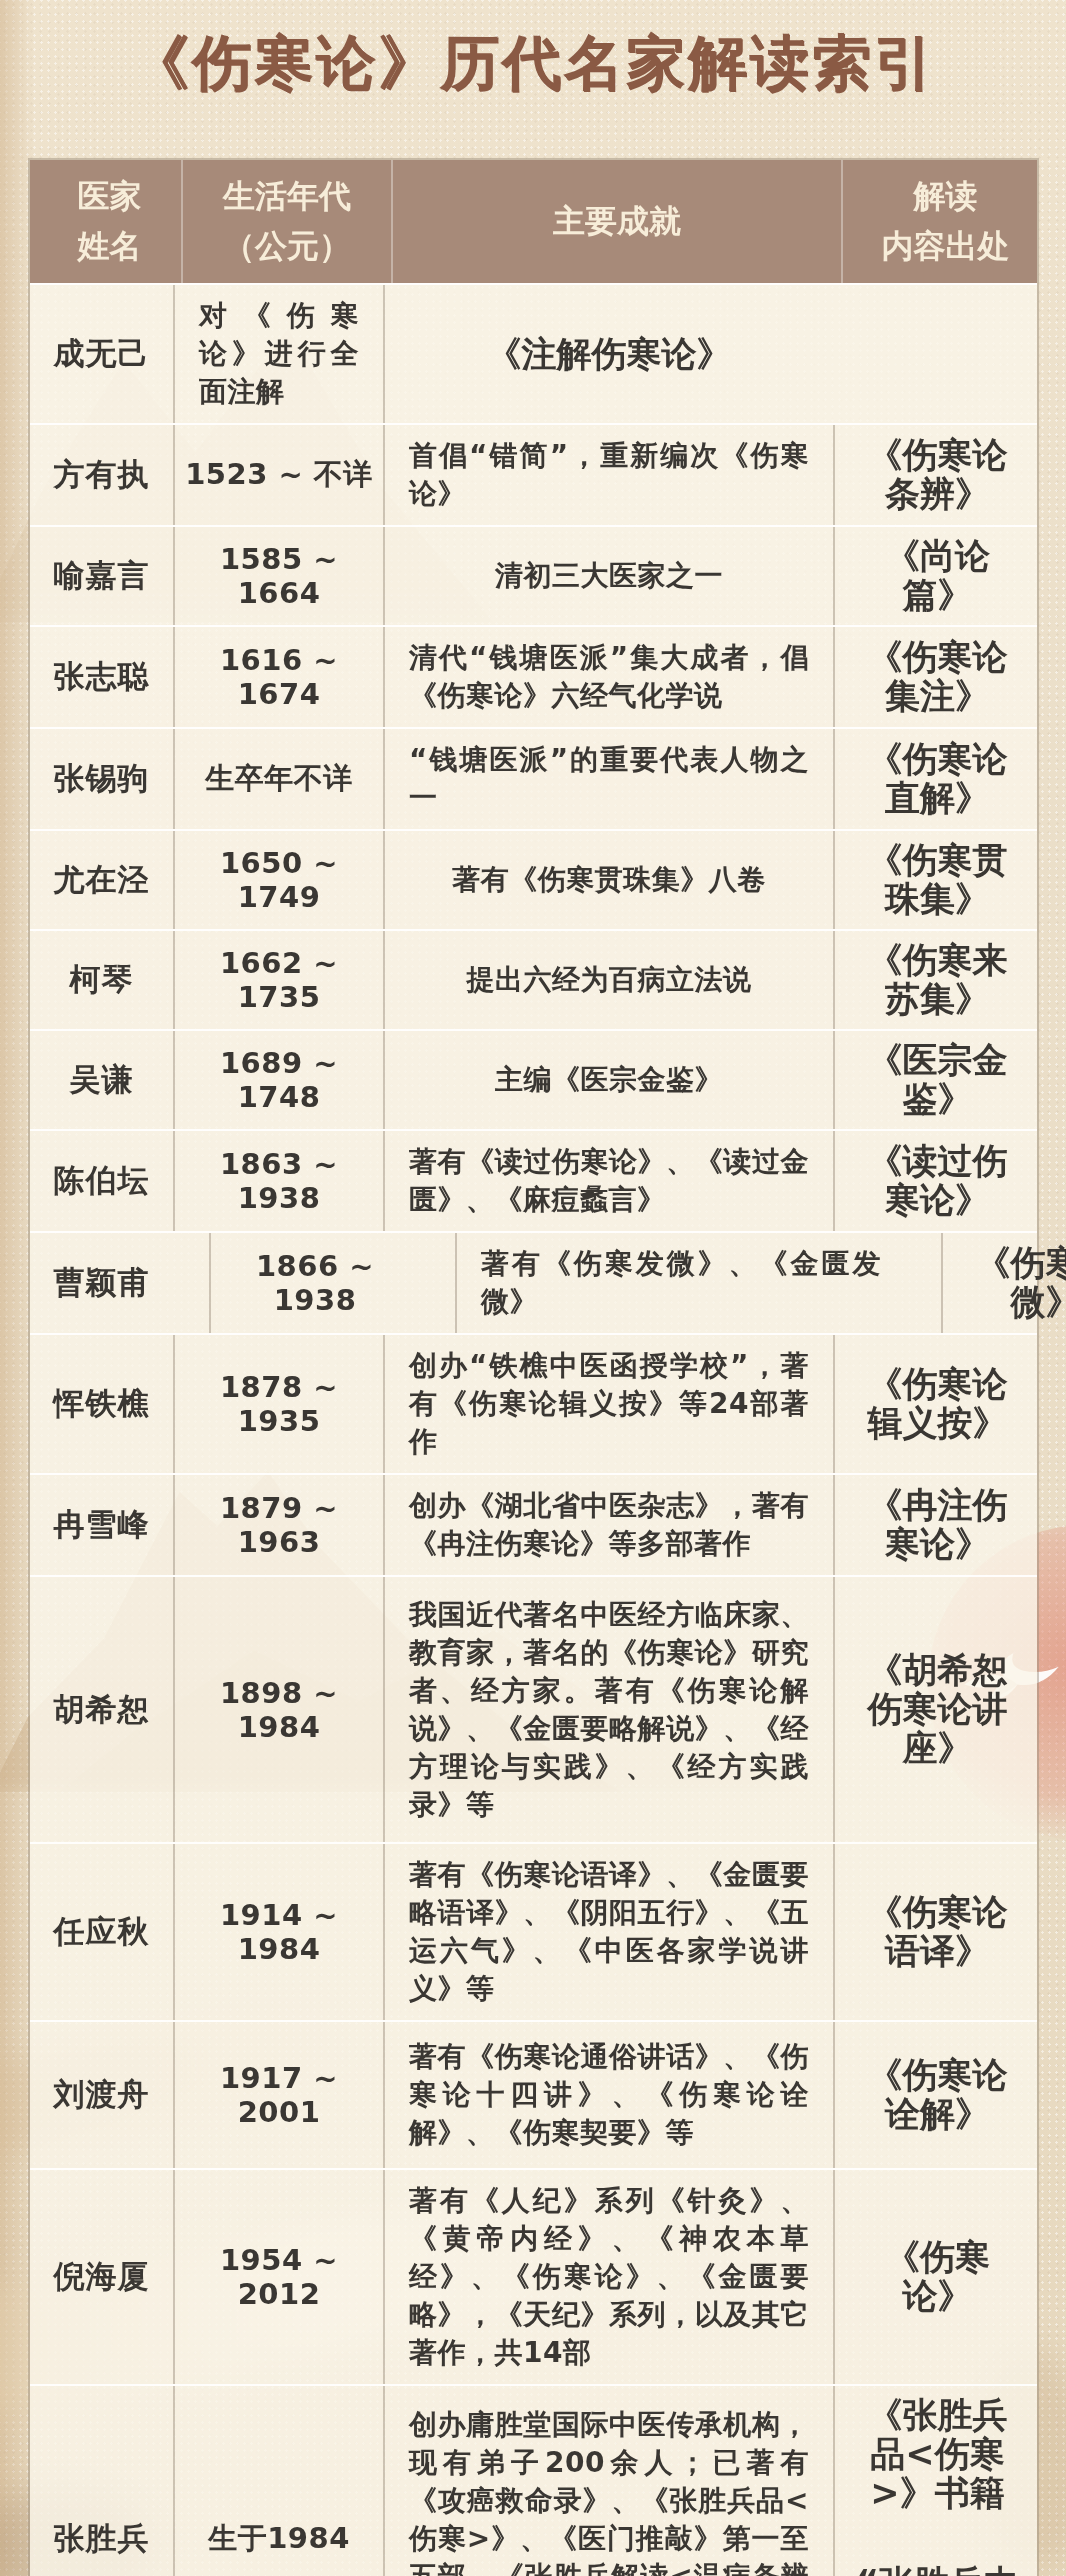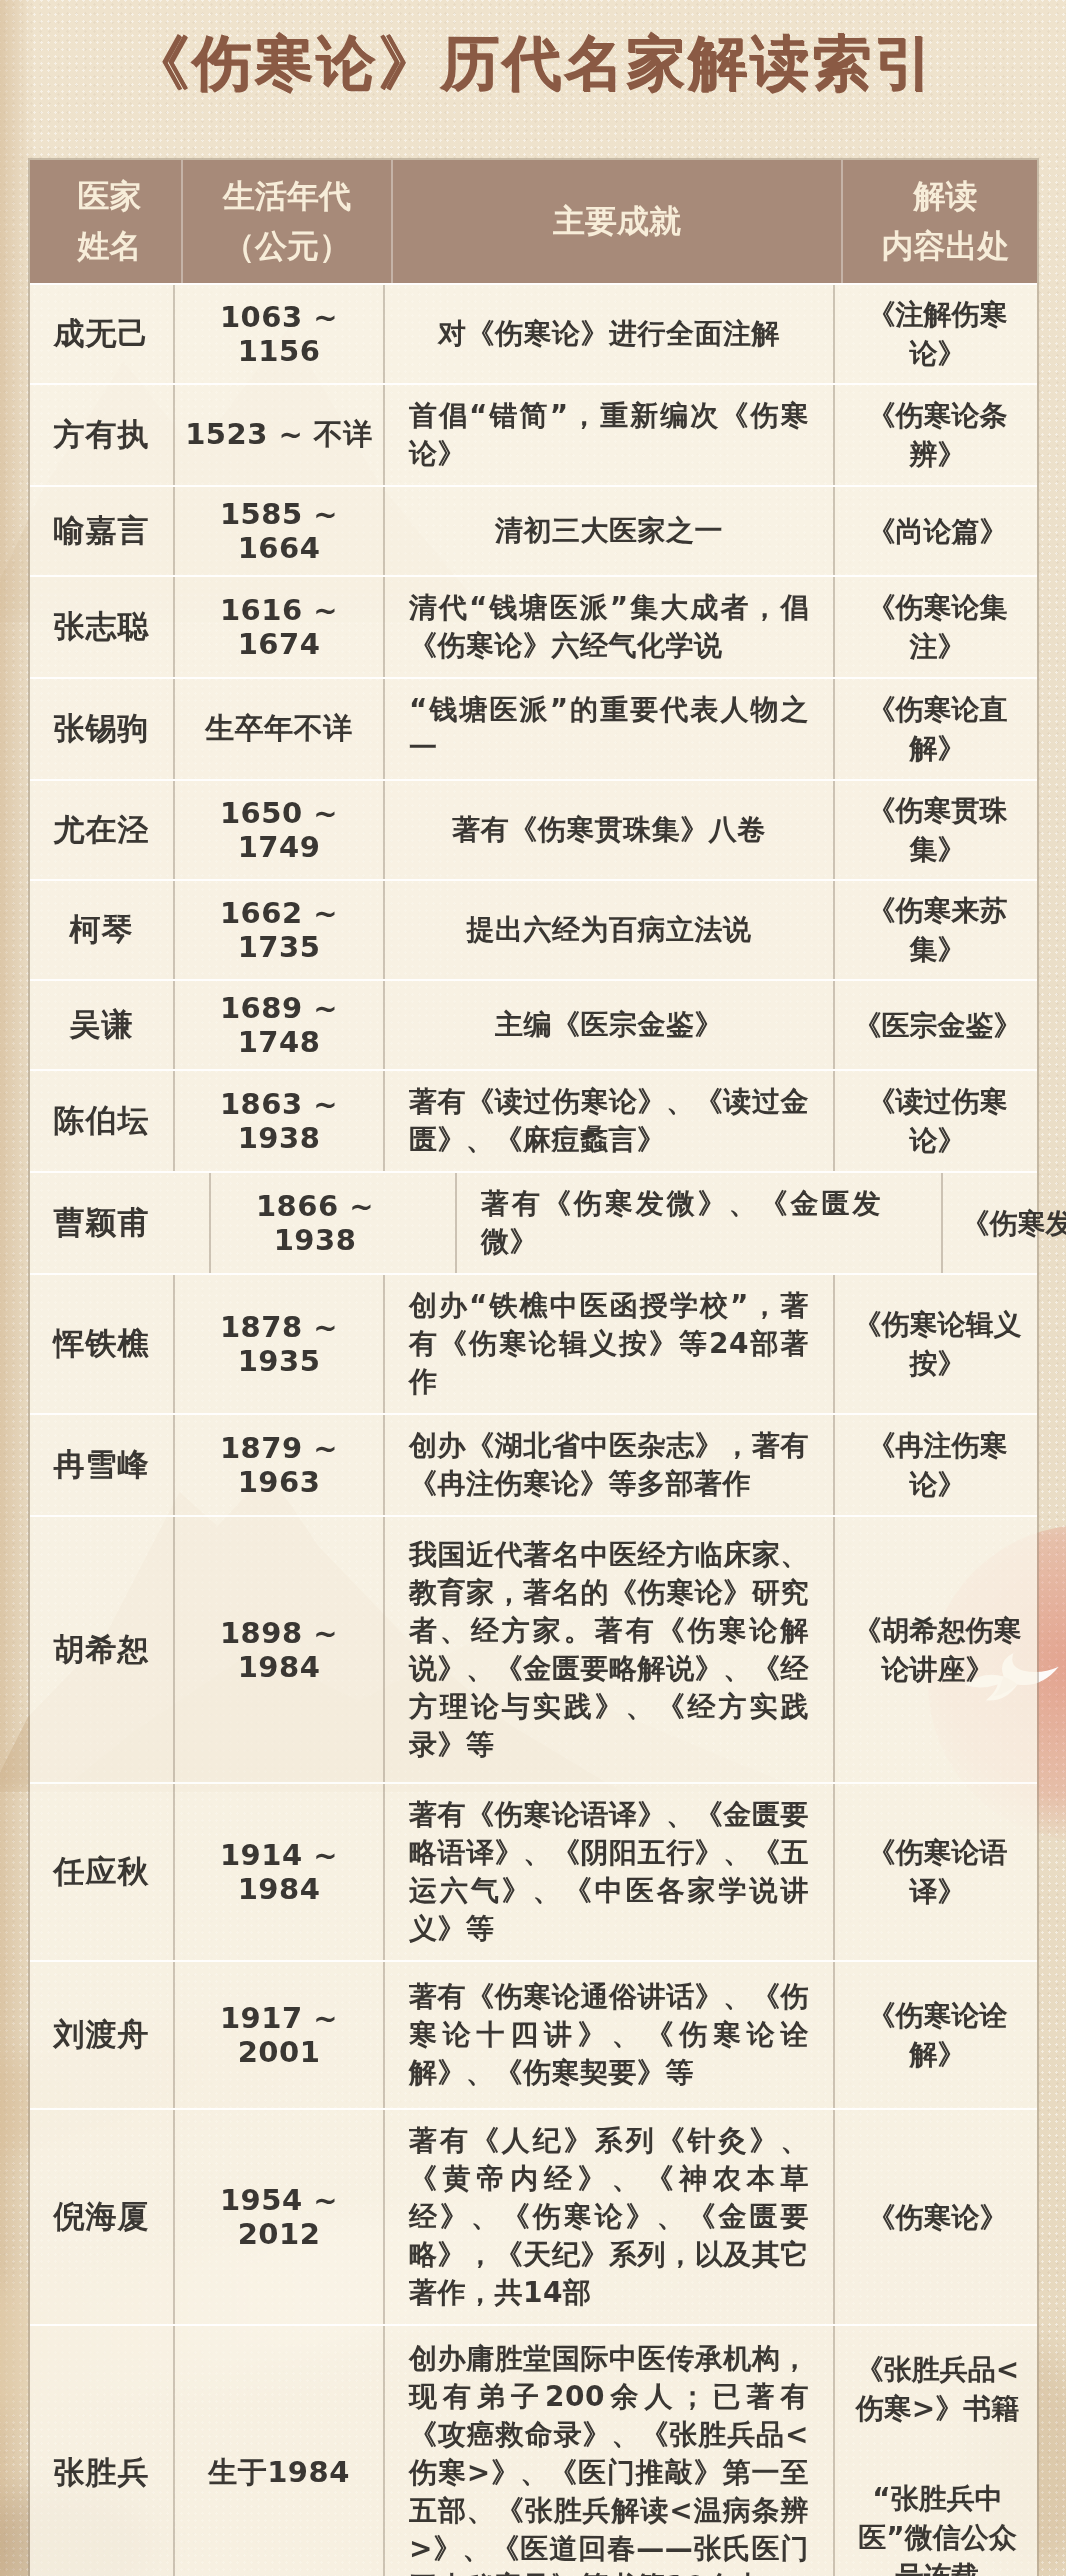--- a/index.html
+++ b/index.html
@@ -56,21 +56,21 @@
   .thead .cell:first-child{border-left:none;}
   .trow{border-top:2px solid var(--row-line);background:var(--cell-bg);}
   .cell{color:var(--body-text);}
   .trow .cell{border-left:2px solid var(--grid-line);display:flex;flex-direction:column;
     justify-content:center;align-items:center;padding:10px 8px;}
   .trow .cell:first-child{border-left:none;}
   .c-name{font-size:31px;font-weight:700;text-align:center;letter-spacing:1px;}
   .c-years{font-size:29px;font-weight:700;text-align:center;letter-spacing:0.5px;}
   .c-achv{font-size:28px;font-weight:600;line-height:38px;text-align:justify;
     align-items:stretch;padding:12px 24px !important;letter-spacing:0.5px;}
-  .c-src{font-size:28px;font-weight:700;text-align:center;gap:51px;padding:10px 17px !important;}
+  .c-src{font-size:35px;font-weight:700;text-align:center;gap:51px;padding:10px 17px !important;}
   .src-block{line-height:39px;}
 </style>
 </head>
 <body>
 
 <div class="canvas">
 
   <div class="deco edge-strip"></div>
   <div class="deco mountain3"></div>
   <div class="deco mountain1"></div>
@@ -93,21 +93,20 @@
 姓名</div>
       <div class="cell">生活年代
 （公元）</div>
       <div class="cell">主要成就</div>
       <div class="cell">解读
 内容出处</div>
     </div>
     <div>
         <div class="trow" style="min-height: 79px;">
           <div class="cell c-name">成无己</div>
-          <div class="cell c-years">1063 ~ 1156</div>
           <div class="cell c-achv">对《伤寒论》进行全面注解</div>
           <div class="cell c-src">
             <div class="src-block">《注解伤寒论》</div>
           </div>
         </div>
         <div class="trow" style="min-height: 101px;">
           <div class="cell c-name">方有执</div>
           <div class="cell c-years">1523 ~ 不详</div>
           <div class="cell c-achv">首倡“错简”，重新编次《伤寒论》</div>
           <div class="cell c-src">

